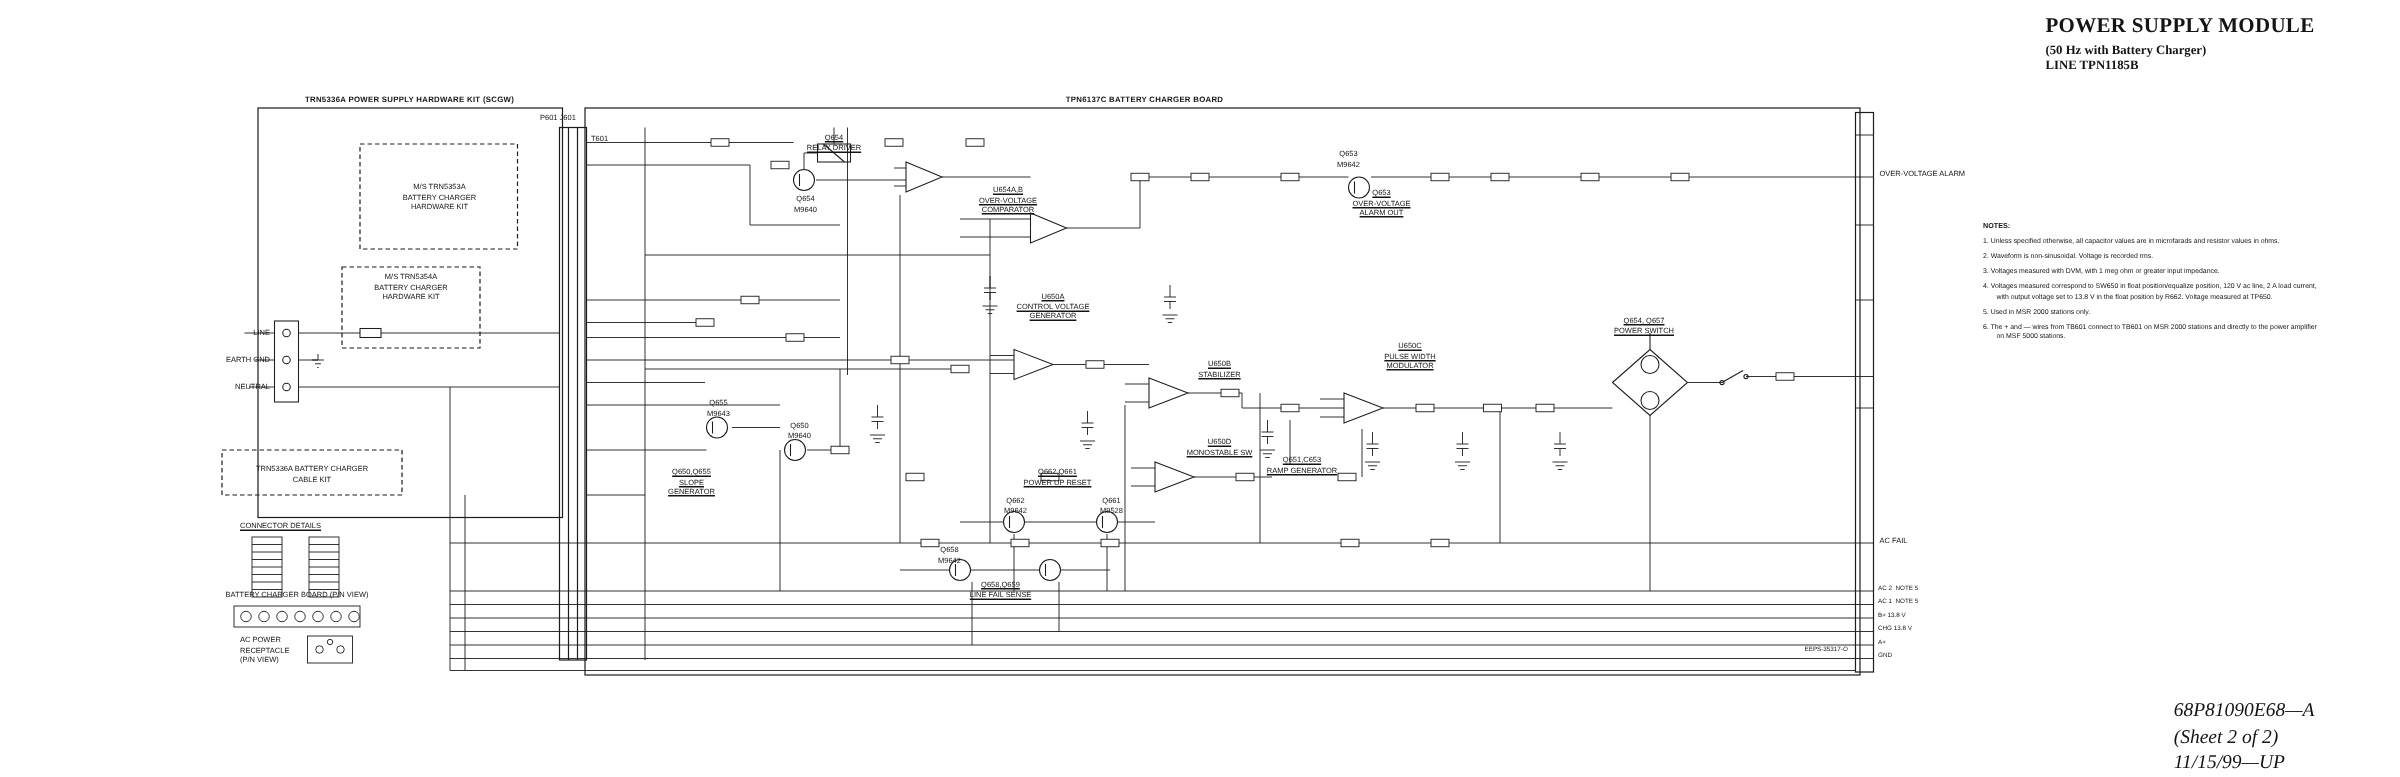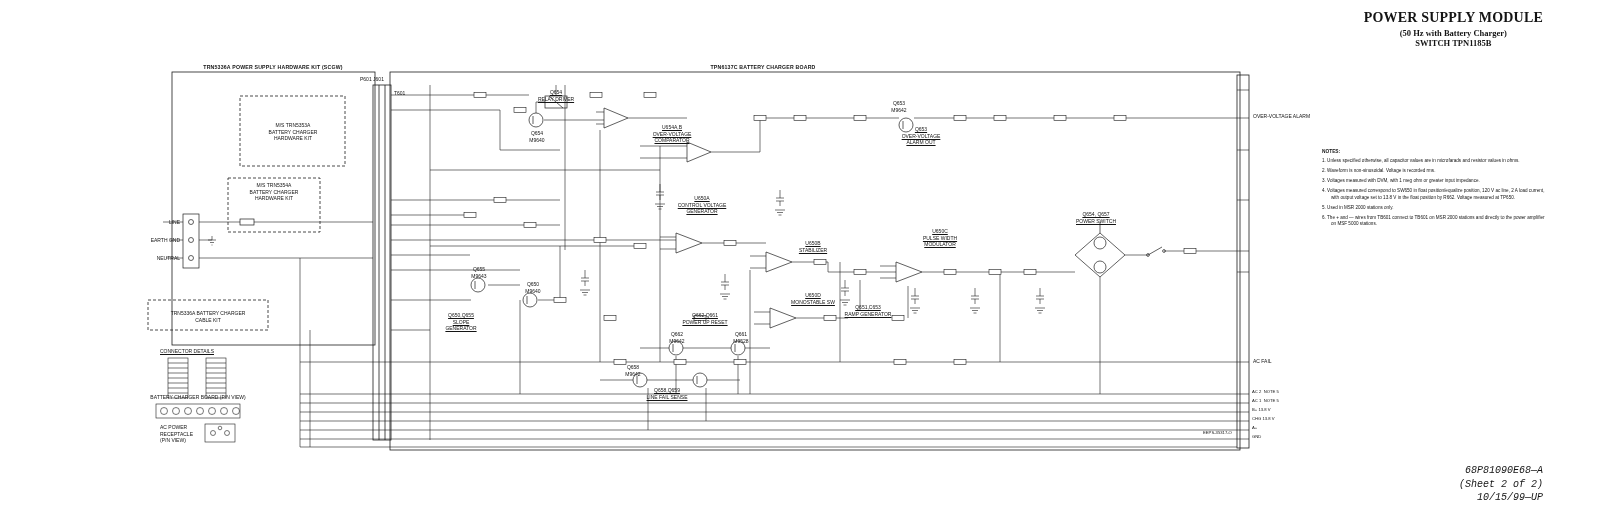--- a/index.html
+++ b/index.html
@@ -11,31 +11,31 @@
   .callout {
     position:absolute; font-size:5px; line-height:1.3; text-align:center;
     transform:translateX(-50%); white-space:pre-line; color:#141414;
   }
   .callout.l { transform:none; text-align:left; }
   .callout.r { transform:translateX(-100%); text-align:right; }
   .callout.u { text-decoration:underline; }
   .boardtitle { font-size:5.2px; font-weight:bold; letter-spacing:.2px; }
 
   .title-block {
-    position:absolute; right:57px; top:10px; text-align:center;
+    position:absolute; right:57px; top:10px; text-align:left;
     font-family:"Liberation Serif", serif; font-weight:bold;
   }
   .title-block .t1 { font-size:14px; letter-spacing:.2px; }
   .title-block .t2 { font-size:8.5px; margin-top:2px; }
   .title-block .t3 { font-size:8.5px; }
 
   .footer-block {
-    position:absolute; right:57px; top:464px; text-align:right;
-    font-family:Liberation Mono, monospace; font-style:italic;
-    font-size:10px; line-height:1.35;
+    position:absolute; right:57px; top:464px; 
+    font-family:Liberation Serif, serif; font-style:italic;
+    font-size:13px; line-height:1.35;
   }
 
   .notes { position:absolute; left:1322px; top:148px; width:226px; font-size:4.6px; line-height:1.5; }
   .notes .nh { font-weight:bold; font-size:4.8px; margin-bottom:3px; }
   .notes .ni { padding-left:9px; text-indent:-9px; margin-bottom:3px; }
 
   .pinlabel { position:absolute; font-size:4.2px; line-height:1.1; white-space:pre; }
   .ref { position:absolute; font-size:4.2px; }
 </style>
 </head>
@@ -200,27 +200,27 @@
       <rect x="205" y="424" width="30" height="18"></rect>
       <circle cx="213" cy="433" r="2.5"></circle>
         <circle cx="227" cy="433" r="2.5"></circle>
         <circle cx="220" cy="428" r="1.8"></circle>
     </g>
   </svg>
 
   <div class="title-block">
     <div class="t1">POWER SUPPLY MODULE</div>
     <div class="t2">(50 Hz with Battery Charger)</div>
-    <div class="t3">SWITCH TPN1185B</div>
+    <div class="t3">LINE TPN1185B</div>
   </div>
 
   <div class="footer-block">
     <div>68P81090E68—A</div>
     <div>(Sheet 2 of 2)</div>
-    <div>10/15/99—UP</div>
+    <div>11/15/99—UP</div>
   </div>
 
   <div class="notes">
     <div class="nh">NOTES:</div>
     <div class="ni">1.  Unless specified otherwise, all capacitor values are in microfarads and resistor values in ohms.</div>
     <div class="ni">2.  Waveform is non-sinusoidal. Voltage is recorded rms.</div>
     <div class="ni">3.  Voltages measured with DVM, with 1 meg ohm or greater input impedance.</div>
     <div class="ni">4.  Voltages measured correspond to SW650 in float position/equalize position, 120 V ac line, 2 A load current, with output voltage set to 13.8 V in the float position by R662. Voltage measured at TP650.</div>
     <div class="ni">5.  Used in MSR 2000 stations only.</div>
     <div class="ni">6.  The + and — wires from TB601 connect to TB601 on MSR 2000 stations and directly to the power amplifier on MSF 5000 stations.</div>

